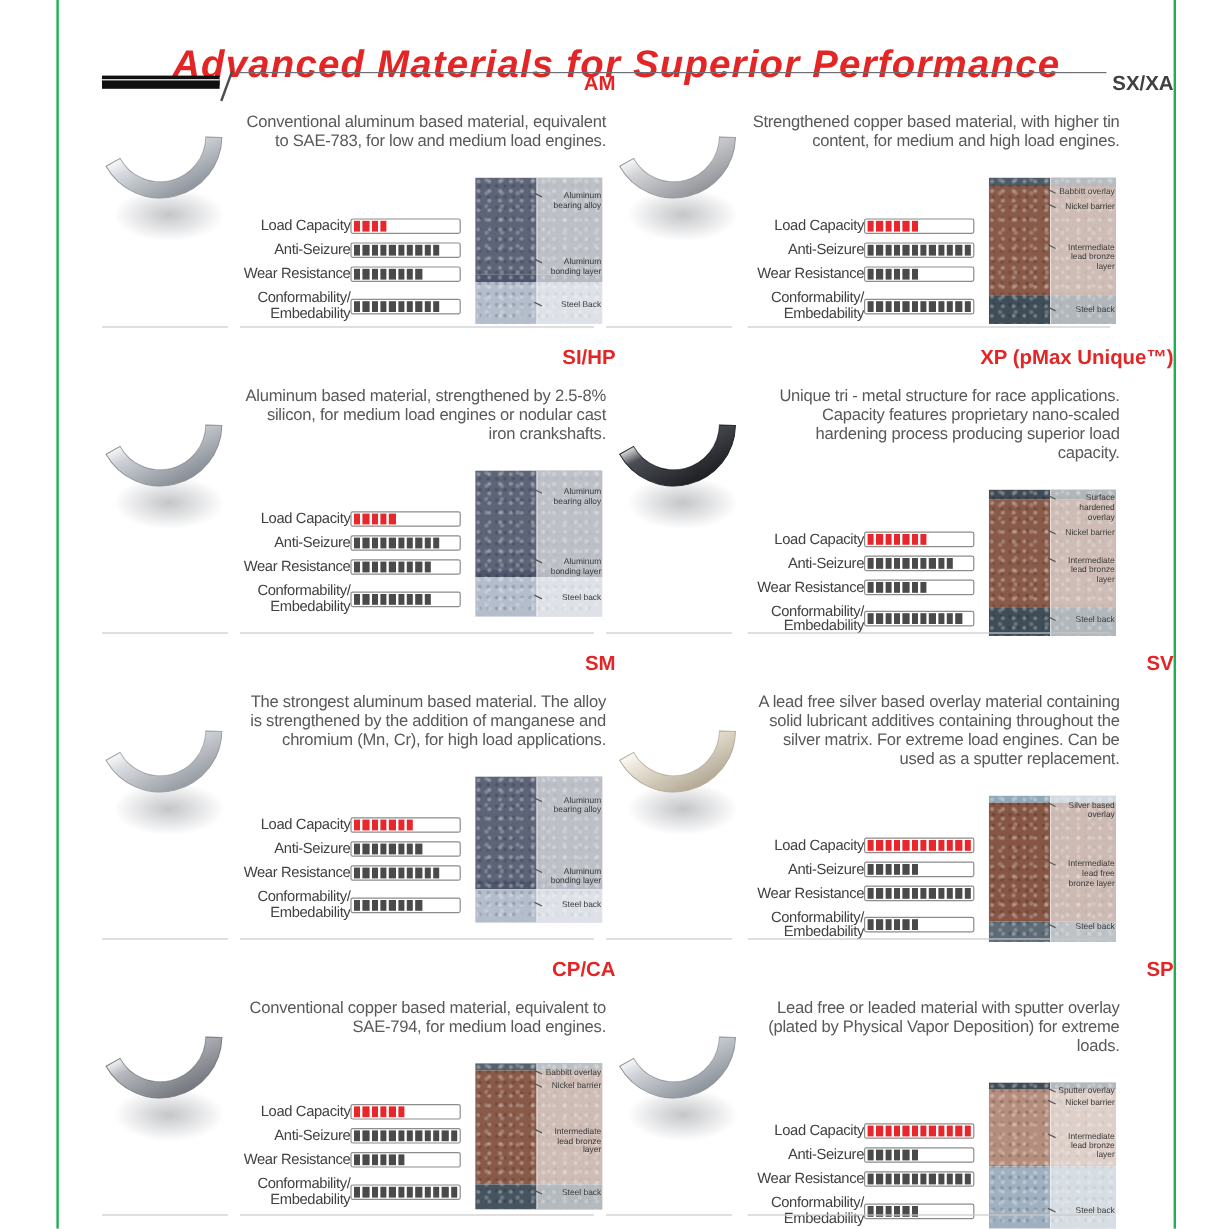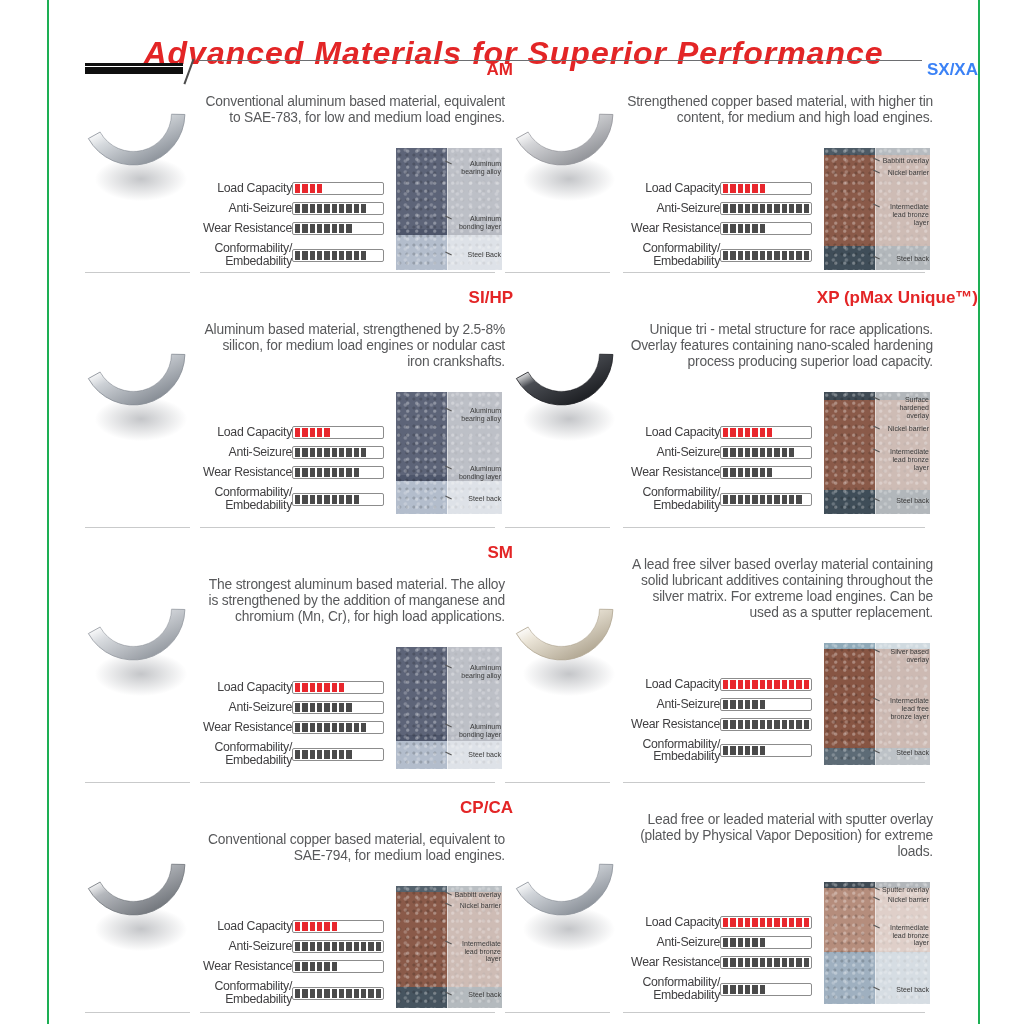--- a/index.html
+++ b/index.html
@@ -203,21 +203,21 @@
                 </linearGradient>
               </defs>
               <g transform="rotate(-14 50 50)">
                 <path d="M5.6 33.9 A46 46 0 0 0 94.4 33.9 L82.8 30.8 A34 34 0 0 1 17.2 30.8 Z" fill="url(#sg1)" stroke="#93959a" stroke-width="0.7"></path>
                 <path d="M17.2 30.8 A34 34 0 0 0 82.8 30.8 L80 30.0 A31.5 31.5 0 0 1 20 30.0 Z" fill="rgba(255,255,255,0.45)"></path>
               </g>
             </svg></span>
       </div>
     </div>
     <div class="body-col">
-      <h2 class="material-heading" style="color: #3b82f6;">SX/XA</h2>
+      <h2 class="material-heading" style="color: #404040;">SX/XA</h2>
       <p class="material-desc">Strengthened copper based material, with higher tin content, for medium and high load engines.</p>
       <div class="lower">
         <div class="ratings">
             <div class="rating-row">
               <div class="rating-label">Load Capacity</div>
               <div class="rating-bar">
                 <div class="bar-inner">
                   <span class="seg" style="background: rgb(232, 39, 45);"></span>
                   <span class="seg" style="background: rgb(232, 39, 45);"></span>
                   <span class="seg" style="background: rgb(232, 39, 45);"></span>
@@ -416,21 +416,21 @@
               </defs>
               <g transform="rotate(-14 50 50)">
                 <path d="M5.6 33.9 A46 46 0 0 0 94.4 33.9 L82.8 30.8 A34 34 0 0 1 17.2 30.8 Z" fill="url(#sg3)" stroke="#1e2024" stroke-width="0.7"></path>
                 <path d="M17.2 30.8 A34 34 0 0 0 82.8 30.8 L80 30.0 A31.5 31.5 0 0 1 20 30.0 Z" fill="rgba(255,255,255,0.45)"></path>
               </g>
             </svg></span>
       </div>
     </div>
     <div class="body-col">
       <h2 class="material-heading" style="color: rgb(227, 37, 38);">XP (pMax Unique™)</h2>
-      <p class="material-desc">Unique tri - metal structure for race applications. Overlay features containing nano-scaled hardening process producing superior load capacity.</p>
+      <p class="material-desc">Unique tri - metal structure for race applications. Capacity features proprietary nano-scaled hardening process producing superior load capacity.</p>
       <div class="lower">
         <div class="ratings">
             <div class="rating-row">
               <div class="rating-label">Load Capacity</div>
               <div class="rating-bar">
                 <div class="bar-inner">
                   <span class="seg" style="background: rgb(232, 39, 45);"></span>
                   <span class="seg" style="background: rgb(232, 39, 45);"></span>
                   <span class="seg" style="background: rgb(232, 39, 45);"></span>
                   <span class="seg" style="background: rgb(232, 39, 45);"></span>
@@ -626,20 +626,21 @@
                 </linearGradient>
               </defs>
               <g transform="rotate(-14 50 50)">
                 <path d="M5.6 33.9 A46 46 0 0 0 94.4 33.9 L82.8 30.8 A34 34 0 0 1 17.2 30.8 Z" fill="url(#sg5)" stroke="#b3a995" stroke-width="0.7"></path>
                 <path d="M17.2 30.8 A34 34 0 0 0 82.8 30.8 L80 30.0 A31.5 31.5 0 0 1 20 30.0 Z" fill="rgba(255,255,255,0.45)"></path>
               </g>
             </svg></span>
       </div>
     </div>
     <div class="body-col">
+      <h2 class="material-heading" style="color: rgb(227, 37, 38);">SV</h2>
       <p class="material-desc">A lead free silver based overlay material containing solid lubricant additives containing throughout the silver matrix. For extreme load engines. Can be used as a sputter replacement.</p>
       <div class="lower">
         <div class="ratings">
             <div class="rating-row">
               <div class="rating-label">Load Capacity</div>
               <div class="rating-bar">
                 <div class="bar-inner">
                   <span class="seg" style="background: rgb(232, 39, 45);"></span>
                   <span class="seg" style="background: rgb(232, 39, 45);"></span>
                   <span class="seg" style="background: rgb(232, 39, 45);"></span>
@@ -840,20 +841,21 @@
                 </linearGradient>
               </defs>
               <g transform="rotate(-14 50 50)">
                 <path d="M5.6 33.9 A46 46 0 0 0 94.4 33.9 L82.8 30.8 A34 34 0 0 1 17.2 30.8 Z" fill="url(#sg7)" stroke="#8d939b" stroke-width="0.7"></path>
                 <path d="M17.2 30.8 A34 34 0 0 0 82.8 30.8 L80 30.0 A31.5 31.5 0 0 1 20 30.0 Z" fill="rgba(255,255,255,0.45)"></path>
               </g>
             </svg></span>
       </div>
     </div>
     <div class="body-col">
+      <h2 class="material-heading" style="color: rgb(227, 37, 38);">SP</h2>
       <p class="material-desc">Lead free or leaded material with sputter overlay (plated by Physical Vapor Deposition) for extreme loads.</p>
       <div class="lower">
         <div class="ratings">
             <div class="rating-row">
               <div class="rating-label">Load Capacity</div>
               <div class="rating-bar">
                 <div class="bar-inner">
                   <span class="seg" style="background: rgb(232, 39, 45);"></span>
                   <span class="seg" style="background: rgb(232, 39, 45);"></span>
                   <span class="seg" style="background: rgb(232, 39, 45);"></span>

